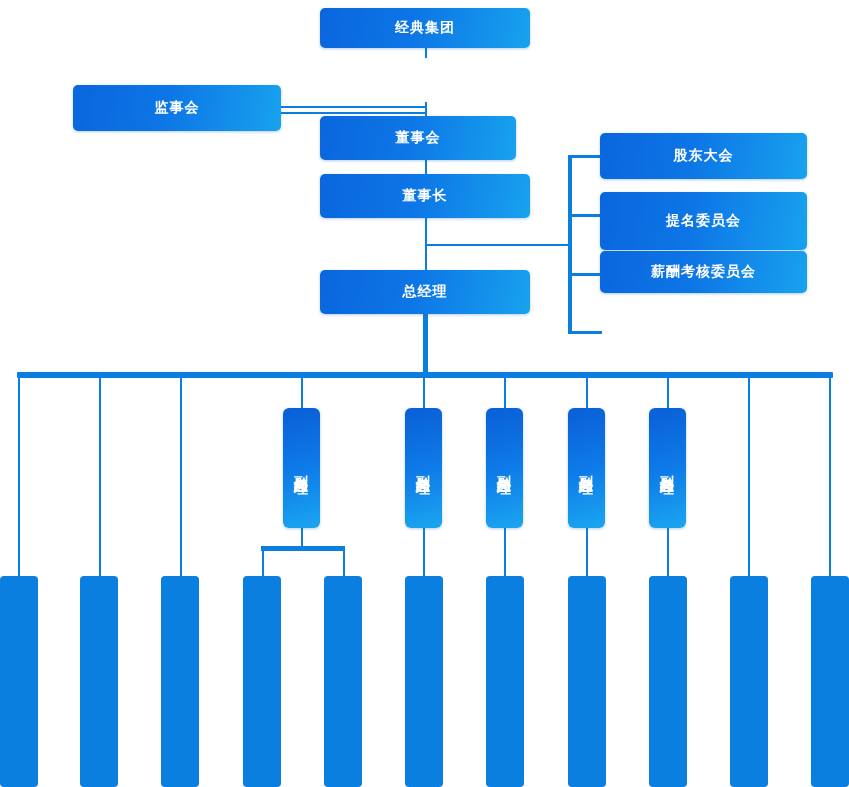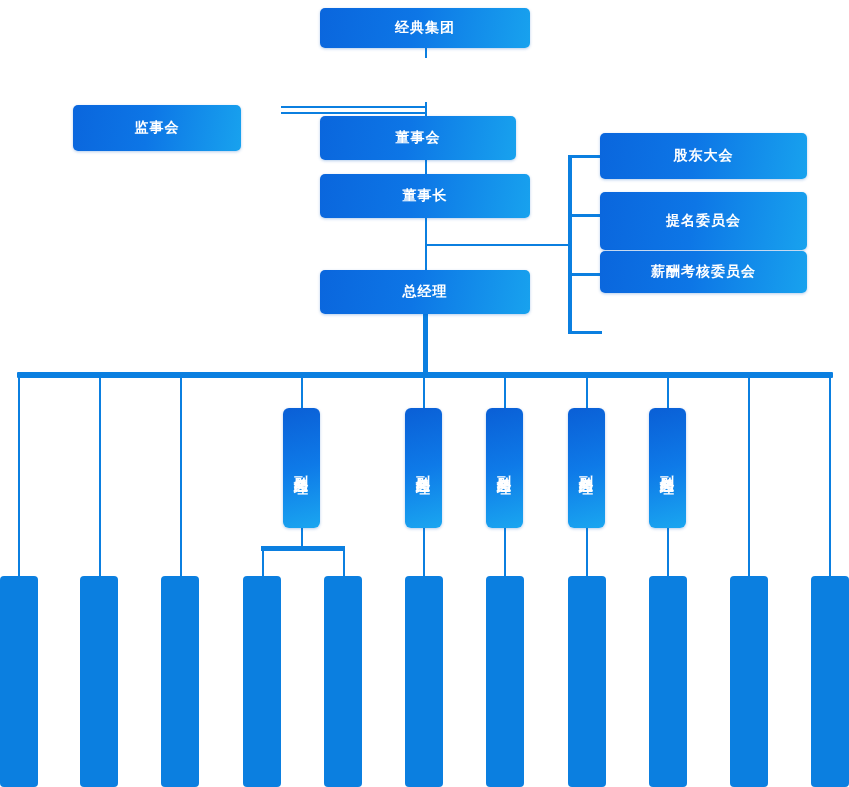--- a/index.html
+++ b/index.html
@@ -108,21 +108,21 @@
   </div>
 
   <div class="node" style="left:320px; top:174px; width:210px; height:44px;">
     <span>董事长</span>
   </div>
 
   <div class="node" style="left:320px; top:270px; width:210px; height:44px;">
     <span>总经理</span>
   </div>
 
-  <div class="node" style="left:73px; top:85px; width:168px; height:46px;margin-top:20px;">
+  <div class="node" style="left:73px; top:85px; width:208px; height:46px;">
     <span>监事会</span>
   </div>
 
   <div class="node" style="left:600px; top:133px; width:207px; height:46px;">
     <span>股东大会</span>
   </div>
 
   <div class="node" style="left:600px; top:192px; width:207px; height:58px;">
     <span>提名委员会</span>
   </div>

